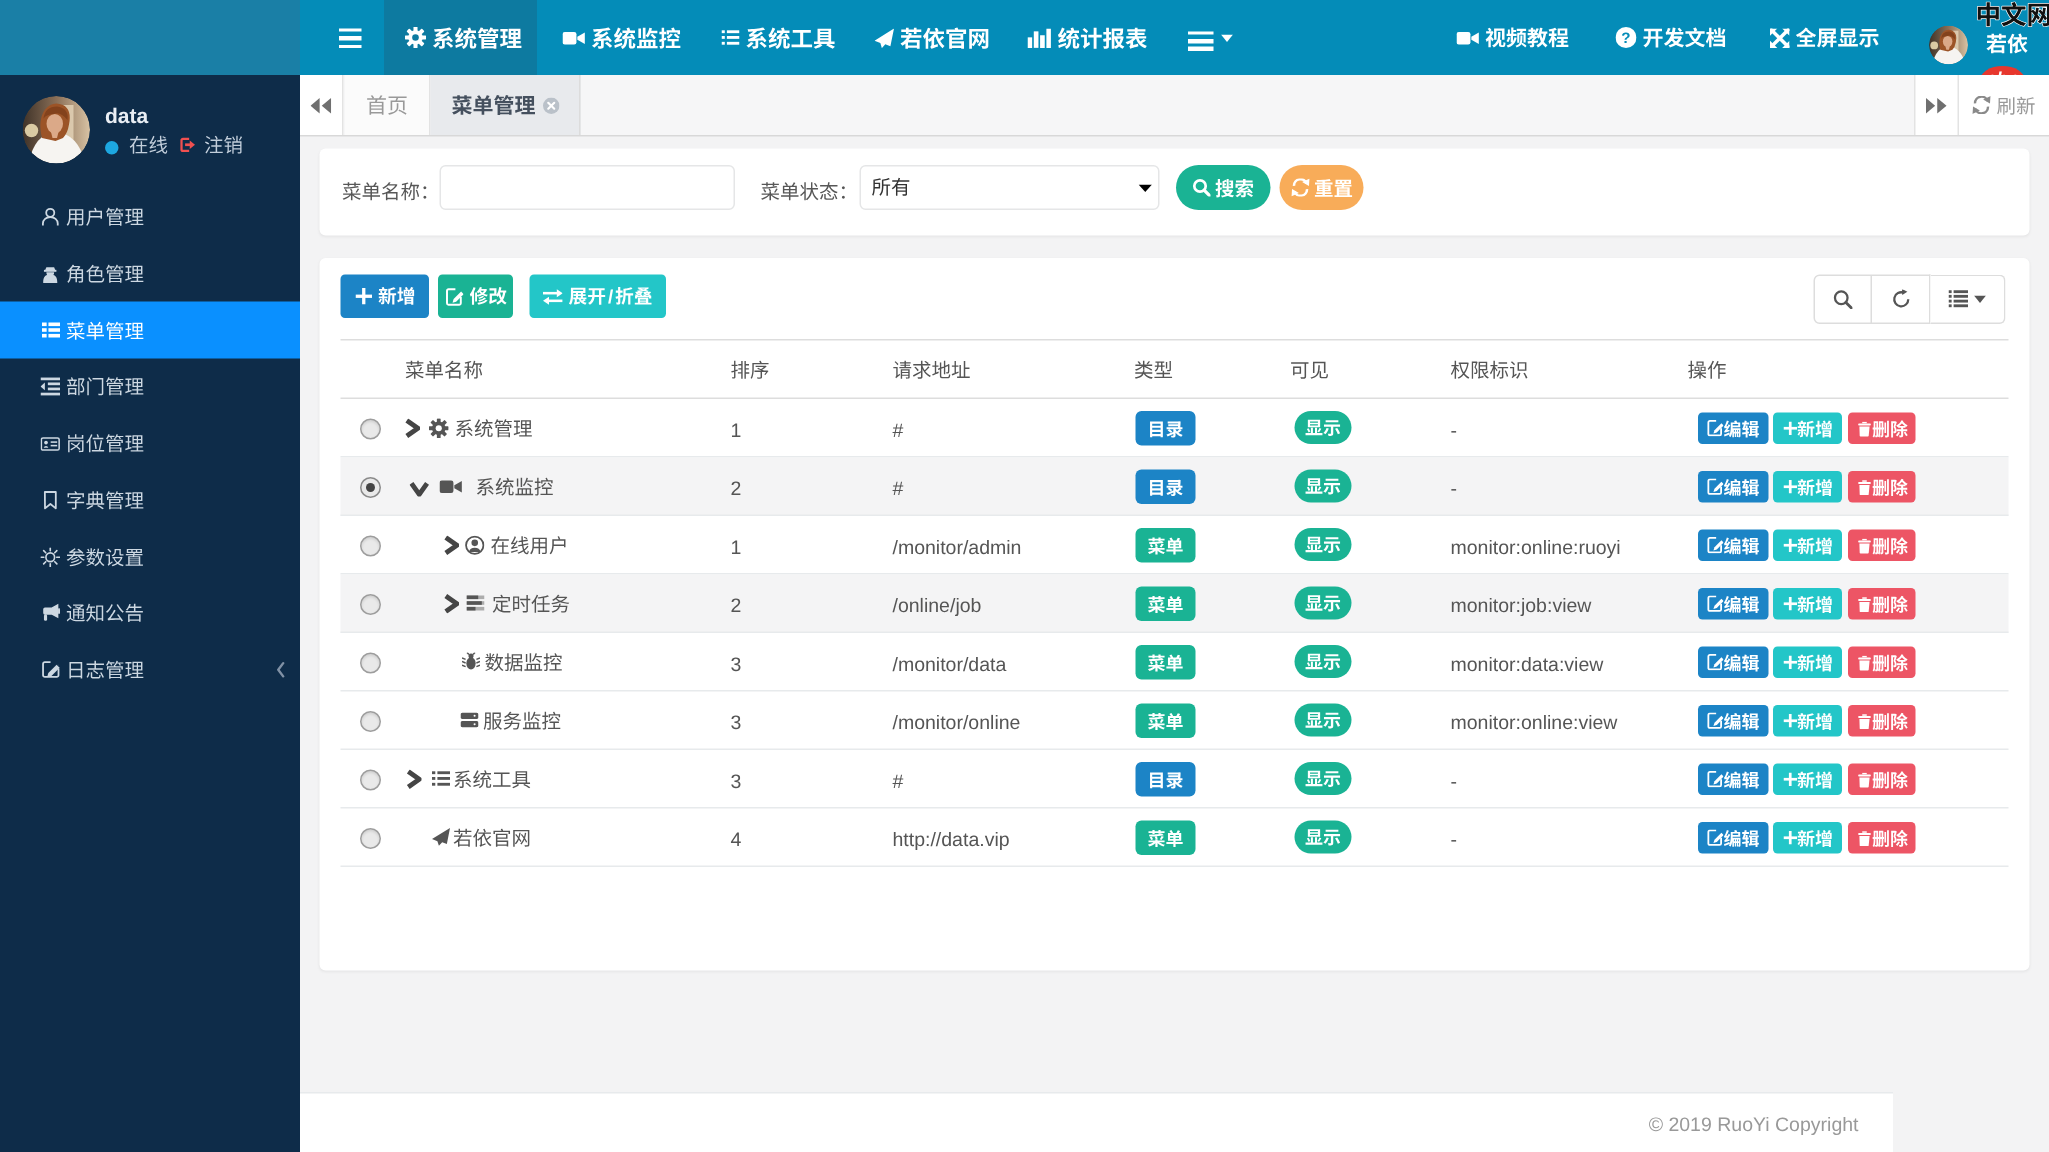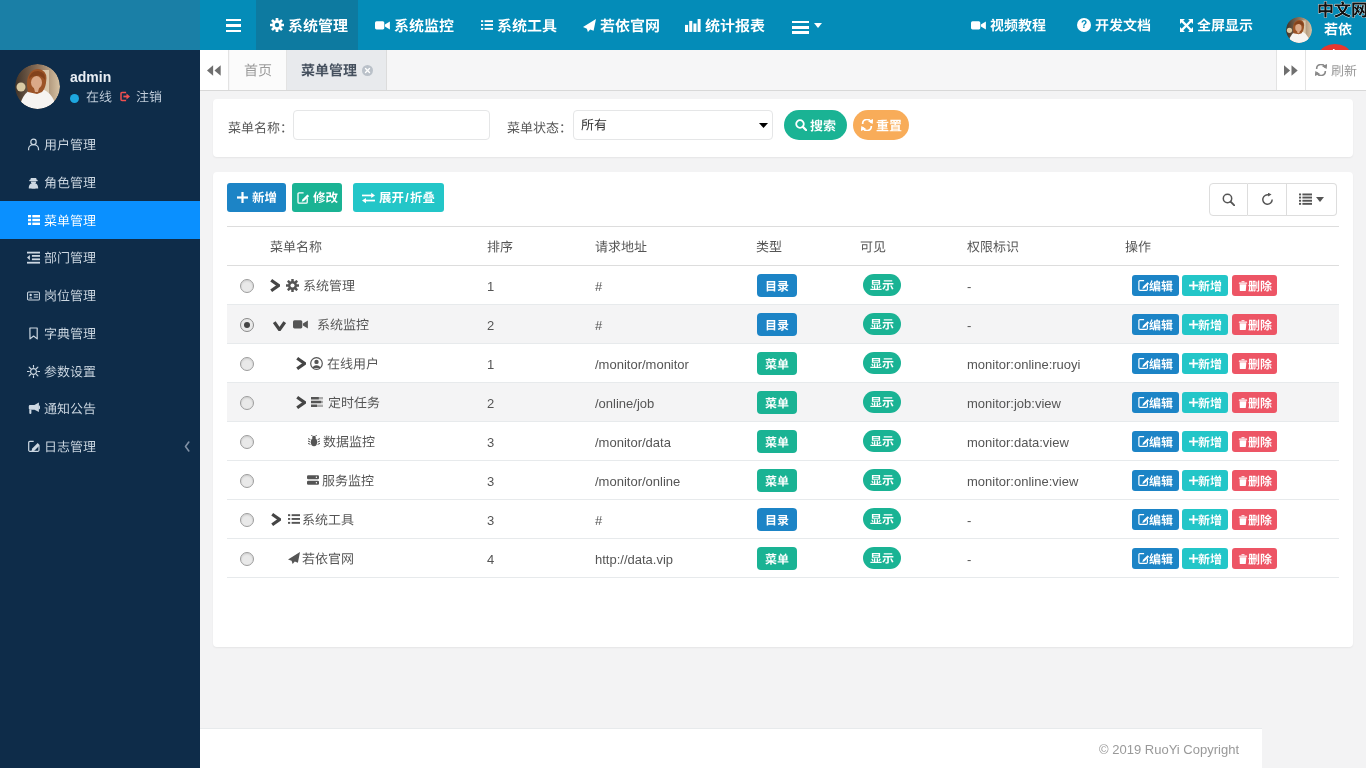--- a/index.html
+++ b/index.html
@@ -186,21 +186,21 @@
             <path d="M4 45 Q8 25 22 24 Q37 25 42 45 Z" fill="#f6f4f1"></path>
             <path d="M13 28 Q10 16 15 9 Q20 3 27 6 Q33 9 31 19 Q30 25 27 28 L22 30 Z" fill="#9c5427"></path>
             <ellipse cx="21.5" cy="18.5" rx="5.5" ry="6.5" fill="#dba988"></ellipse>
             <path d="M14 15 Q15 7 23 7 Q31 8 30 16 Q25 10 21 12 Q16 12 14 15 Z" fill="#83421c"></path>
             <path d="M19 24 L24 24 L23 28 L20 28 Z" fill="#dba988"></path>
           </g>
         </svg>
       </div>
     </div>
     <div style="position:absolute;left:70px;top:69px;">
-      <div style="color:#e9eef4;font-size:14px;font-weight:bold">admin</div>
+      <div style="color:#e9eef4;font-size:14px;font-weight:bold">data</div>
     </div>
     <div style="position:absolute;left:70px;top:92px;">
       <div style="width:9px;height:9px;border-radius:50%;background:#1da7e0;margin-top:2px"></div>
     </div>
     <div style="position:absolute;left:86px;top:90px;">
       <svg width="26.0" height="13" viewBox="0 -880 2000 1000" style="display:block;fill:#c2cedb;">
         <use href="#r5728" x="0"></use>
         <use href="#r7EBF" x="1000"></use>
       </svg>
     </div>
@@ -1048,21 +1048,21 @@
       </div>
       <div style="position:absolute;left:100px;top:13px">
         <svg width="52.0" height="13" viewBox="0 -880 4000 1000" style="display:block;fill:#555;">
           <use href="#r5728" x="0"></use>
           <use href="#r7EBF" x="1000"></use>
           <use href="#r7528" x="2000"></use>
           <use href="#r6237" x="3000"></use>
         </svg>
       </div>
       <div style="position:absolute;left:260px;top:13px;font-size:13px;color:#555">1</div>
-      <div style="position:absolute;left:368px;top:13px;font-size:13px;color:#555">/monitor/monitor</div>
+      <div style="position:absolute;left:368px;top:13px;font-size:13px;color:#555">/monitor/admin</div>
       <div style="position:absolute;left:530px;top:8px">
         <div style="width:40px;height:23px;border-radius:4px;background:#1ab394;display:flex;align-items:center;justify-content:center">
           <svg width="24.0" height="12" viewBox="0 -880 2000 1000" style="display:block;fill:#fff;">
             <use href="#b83DC" x="0"></use>
             <use href="#b5355" x="1000"></use>
           </svg>
         </div>
       </div>
       <div style="position:absolute;left:636px;top:8px">
         <div style="width:38px;height:22px;border-radius:11px;background:#1ab394;display:flex;align-items:center;justify-content:center">

